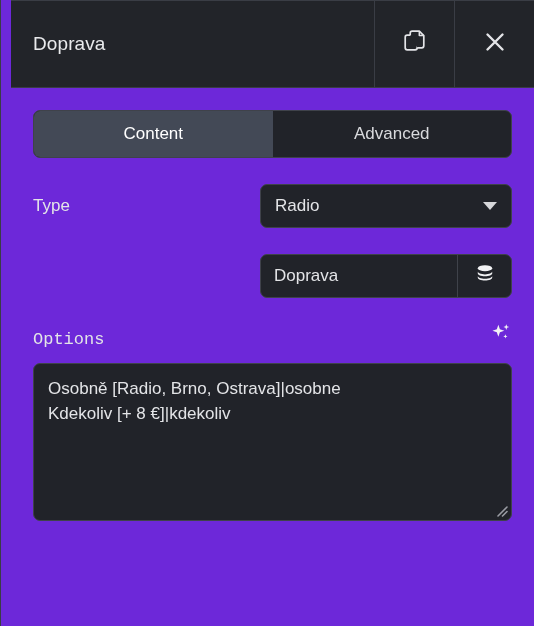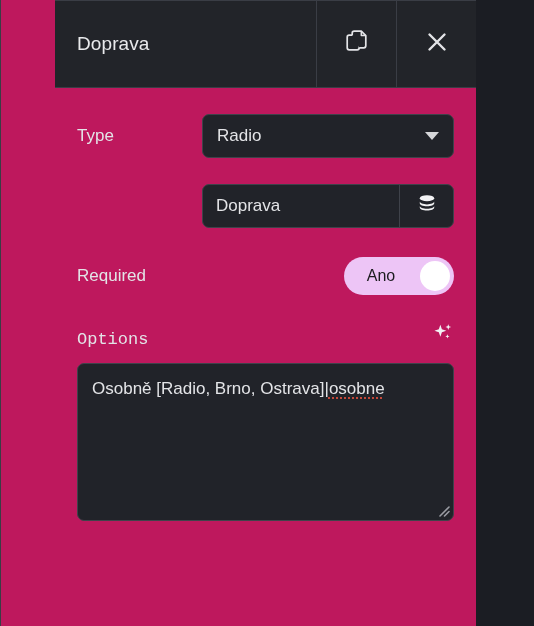--- a/index.html
+++ b/index.html
@@ -13,26 +13,25 @@
     overflow: hidden;
     font-family: "Liberation Sans", sans-serif;
     color: #e8e9eb;
     -webkit-font-smoothing: antialiased;
   }
 
   .panel {
     position: absolute;
     left: 0;
     top: 0;
-    width: 476px;
+    width: 534px;
     height: 626px;
-    background: #be185d;
+    background: #6d28d9;
     box-sizing: border-box;
     border-left: 1px solid #3a3d45;
-    padding-left: 44px;
   }
 
   
   .header {
     position: relative;
     display: flex;
     align-items: stretch;
     height: 88px;
     box-sizing: border-box;
     border-bottom: 1px solid #3a3d45;
@@ -238,21 +237,20 @@
   }
   .textarea-lines {
     padding: 12px 14px 0 14px;
     font-size: 17px;
     line-height: 25px;
     color: #e3e4e7;
     white-space: pre;
   }
   .ta-line { white-space: pre; }
   .sp {
-    text-decoration: underline;
     text-decoration-style: dotted;
     text-decoration-color: #c4483a;
     text-decoration-thickness: 2px;
     text-underline-offset: 3px;
     text-align: right;
   }
   .resize-handle {
     position: absolute;
     right: 3px;
     bottom: 3px;
@@ -283,20 +281,24 @@
       <span>
         <svg width="22" height="22" viewBox="0 0 22 22" xmlns="http://www.w3.org/2000/svg">
           <path d="M3.5 3.5 L18.5 18.5 M18.5 3.5 L3.5 18.5" stroke="#e3e4e7" stroke-width="2.4" stroke-linecap="round"></path>
         </svg>
       </span>
     </div>
   </div>
 
   <div class="body">
 
+    <div class="tabs">
+      <div class="tab active">Content</div>
+      <div class="tab">Advanced</div>
+    </div>
 
     <div class="row">
       <div class="row-label">Type</div>
       <div class="row-control">
         <div class="select">
           <span class="select-value">Radio</span>
           <span class="caret"></span>
         </div>
       </div>
     </div>
@@ -311,45 +313,36 @@
                 <ellipse cx="10" cy="5.2" rx="7.2" ry="3.0" fill="#f2f2f4"></ellipse>
                 <path d="M2.8 8.6 C2.8 10.2 5.9 11.4 10 11.4 C14.1 11.4 17.2 10.2 17.2 8.6 L17.2 10.4 C17.2 12.0 14.1 13.2 10 13.2 C5.9 13.2 2.8 12.0 2.8 10.4 Z" fill="#f2f2f4"></path>
                 <path d="M2.8 13.0 C2.8 14.6 5.9 15.8 10 15.8 C14.1 15.8 17.2 14.6 17.2 13.0 L17.2 14.8 C17.2 16.4 14.1 17.6 10 17.6 C5.9 17.6 2.8 16.4 2.8 14.8 Z" fill="#f2f2f4"></path>
               </svg>
             </span>
           </div>
         </div>
       </div>
     </div>
 
-    <div class="row">
-      <div class="row-label">Required</div>
-      <div class="row-control">
-        <div class="toggle">
-          <span class="toggle-text">Ano</span>
-          <span class="toggle-knob"></span>
-        </div>
-      </div>
-    </div>
 
     <div class="options-head">
       <div class="options-title">Options</div>
       <div class="options-spark">
         <span>
           <svg width="22" height="22" viewBox="0 0 20 20" xmlns="http://www.w3.org/2000/svg">
             <path d="M7.6 2.6 L9.0 6.6 L13.0 8.0 L9.0 9.4 L7.6 13.4 L6.2 9.4 L2.2 8.0 L6.2 6.6 Z" fill="#f2f2f4"></path>
             <path d="M14.8 2.0 L15.5 3.9 L17.4 4.6 L15.5 5.3 L14.8 7.2 L14.1 5.3 L12.2 4.6 L14.1 3.9 Z" fill="#f2f2f4"></path>
             <path d="M14.0 11.2 L14.5 12.6 L15.9 13.1 L14.5 13.6 L14.0 15.0 L13.5 13.6 L12.1 13.1 L13.5 12.6 Z" fill="#f2f2f4"></path>
           </svg>
         </span>
       </div>
     </div>
 
     <div class="textarea-wrap">
-      <div class="textarea-lines" id="options-lines"><div class="ta-line"><span>Osobně [Radio, Brno, Ostrava]|</span><span class="sp">osobne</span></div></div>
+      <div class="textarea-lines" id="options-lines"><div class="ta-line"><span>Osobně [Radio, Brno, Ostrava]|</span><span class="sp">osobne</span></div><div class="ta-line"><span>Kdekoliv [+ 8 €]|kdekoliv</span></div></div>
       <span class="resize-handle">
         <svg width="14" height="14" viewBox="0 0 14 14" xmlns="http://www.w3.org/2000/svg">
           <path d="M13 4 L4 13 M13 8.5 L8.5 13" stroke="#9a9ca3" stroke-width="1.6" stroke-linecap="round"></path>
         </svg>
       </span>
     </div>
 
   </div>
 </div>
 

